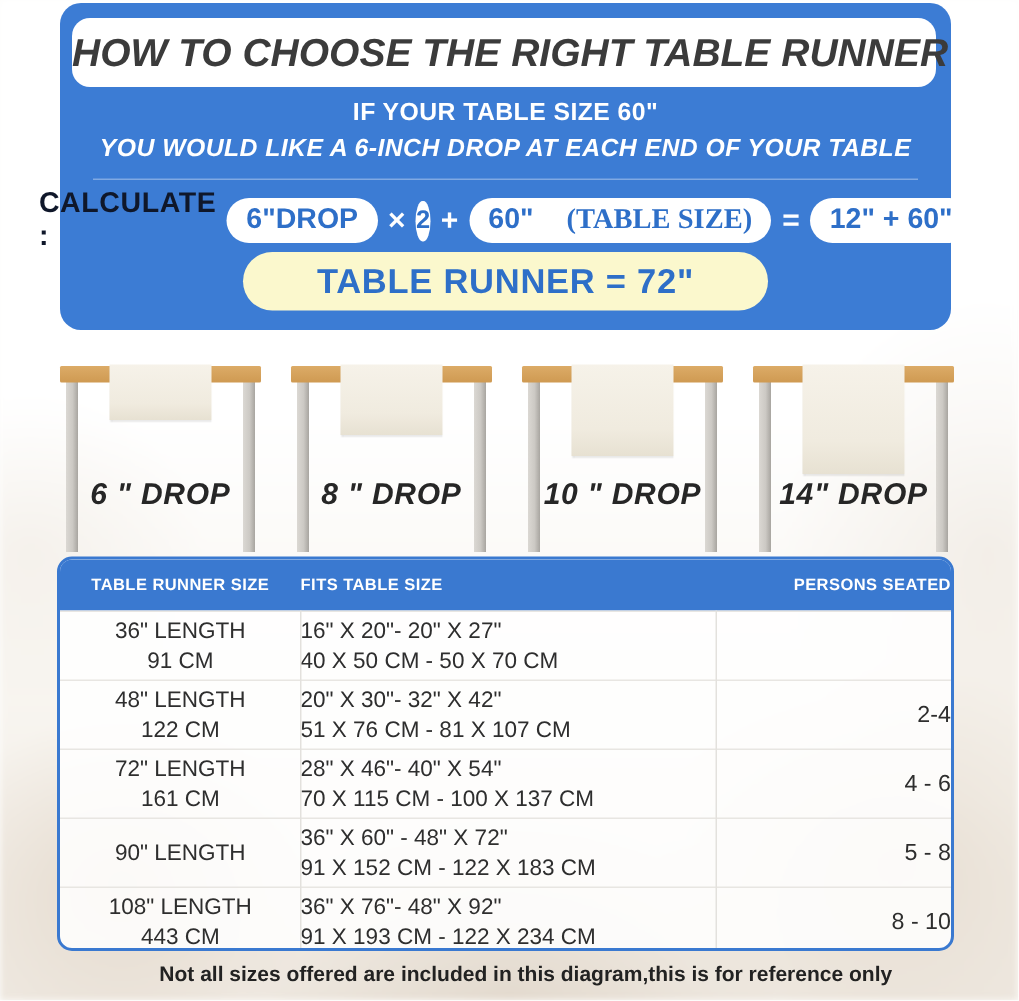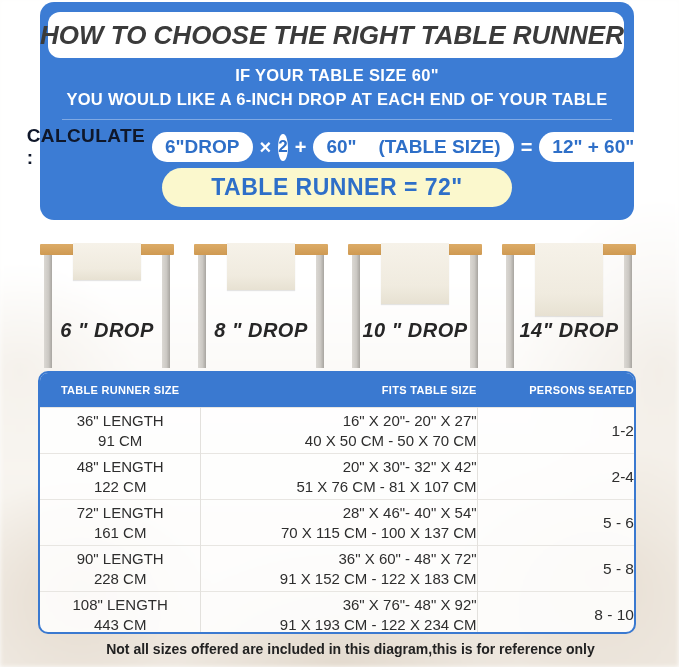--- a/index.html
+++ b/index.html
@@ -12,38 +12,38 @@
       radial-gradient(230px 190px at 88% 86%, rgba(200,180,155,.28), transparent 70%),
       radial-gradient(260px 200px at 50% 100%, rgba(185,165,140,.22), transparent 70%),
       radial-gradient(200px 240px at 97% 55%, rgba(210,195,175,.22), transparent 70%),
       radial-gradient(170px 150px at 3% 55%, rgba(215,200,180,.18), transparent 70%),
       linear-gradient(180deg,#ffffff 0%,#ffffff 42%,#f8f5f0 70%,#efe9e1 100%);
     filter:blur(2px);}
   
   .hero{position:absolute;left:40px;top:2px;width:594px;height:218px;
         background:#3c7cd4;border-radius:14px;}
   .title-box{position:absolute;left:8px;right:10px;top:10px;height:46px;background:#ffffff;
-             border-radius:12px;display:flex;align-items:center;justify-content:flex-end;}
+             border-radius:12px;display:flex;align-items:center;justify-content:flex-start;}
   .title-box h1{margin:0;font-size:26px;font-weight:bold;font-style:italic;color:#3b3b3b;
                 letter-spacing:0;white-space:nowrap;}
   .intro-line{position:absolute;left:0;right:0;text-align:center;color:#ffffff;
               font-weight:bold;font-size:16.5px;letter-spacing:.3px;white-space:nowrap;}
   .intro-1{top:64px;}
-  .intro-2{top:88px;}
+  .intro-2{top:88px;font-style:italic;}
   .intro-divider{position:absolute;left:22px;right:22px;top:117px;height:1px;
                  background:rgba(255,255,255,.35);}
   .formula{position:absolute;top:128px;left:0;right:0;height:34px;display:flex;
            align-items:center;justify-content:center;gap:7px;}
   .flabel{color:#0f172a;font-weight:bold;font-size:19px;letter-spacing:.4px;}
   .pill{background:#ffffff;color:#2e6fc8;font-weight:bold;font-size:19px;
         padding:4px 13px;border-radius:18px;white-space:nowrap;line-height:1.2;}
   .op{color:#ffffff;font-weight:bold;font-size:20px;}
   .circle{background:#ffffff;color:#2e6fc8;width:27px;height:27px;border-radius:50%;
           display:flex;align-items:center;justify-content:center;font-weight:bold;font-size:17px;}
-  .ts-gap{margin-left:22px;}
+  .ts-gap{margin-left:22px;font-family:Liberation Serif, serif;}
   .runner-pill{position:absolute;left:50%;transform:translateX(-50%);top:166px;width:350px;
                height:39px;background:#fbf8cd;border-radius:21px;display:flex;align-items:center;
                justify-content:center;color:#2e6fc8;font-weight:bold;font-size:23px;letter-spacing:.5px;}
   
   .drops{position:absolute;top:225px;left:40px;width:596px;height:143px;display:flex;
          justify-content:space-between;}
   .fig{position:relative;width:134px;height:143px;}
   .tabletop{position:absolute;top:19px;left:0;right:0;height:11px;z-index:1;
             background:linear-gradient(180deg,#dcab67,#cf9a52);border-radius:1px;}
   .leg{position:absolute;top:29px;bottom:0;width:8px;
@@ -58,21 +58,21 @@
   .fig-3 .runner{height:61px;}
   .fig-4 .runner{height:73px;}
   .drop-label{position:absolute;left:0;right:0;bottom:26px;text-align:center;font-weight:bold;
               font-style:italic;font-size:20px;color:#262626;letter-spacing:.5px;white-space:nowrap;}
   
   .chart{position:absolute;left:38px;top:371px;width:598px;height:263px;box-sizing:border-box;
          background:rgba(255,255,255,.85);border:2px solid #3a79d0;border-radius:10px;overflow:hidden;}
   .chead{display:flex;height:34px;background:#3a79d0;color:#ffffff;font-weight:bold;
          font-size:11px;align-items:center;letter-spacing:.3px;}
   .c1{width:27%;text-align:center;}
-  .c2{width:46.5%;text-align:right;}
+  .c2{width:46.5%;text-align:left;}
   .c3{width:26.5%;text-align:right;}
   .cbody{position:relative;height:225px;}
   .vdiv{position:absolute;top:0;bottom:0;width:1px;background:#e3e1dd;}
   .vdiv-1{left:27%;}
   .vdiv-2{left:73.5%;}
   .crow{display:flex;height:45px;align-items:center;border-top:1px solid #e8e6e2;}
   .crow:first-child{border-top:none;}
   .cell{color:#2e2e2e;font-size:15px;line-height:1.27;}
   .persons{font-size:15.5px;}
   
@@ -152,21 +152,20 @@
 
       <div class="crow">
         <div class="cell c1">
           <div>36" LENGTH</div>
           <div>91 CM</div>
         </div>
         <div class="cell c2">
           <div>16" X 20"- 20" X 27"</div>
           <div>40 X 50 CM - 50 X 70 CM</div>
         </div>
-        <div class="cell c3 persons">1-2</div>
       </div>
 
       <div class="crow">
         <div class="cell c1">
           <div>48" LENGTH</div>
           <div>122 CM</div>
         </div>
         <div class="cell c2">
           <div>20" X 30"- 32" X 42"</div>
           <div>51 X 76 CM - 81 X 107 CM</div>
@@ -176,27 +175,26 @@
 
       <div class="crow">
         <div class="cell c1">
           <div>72" LENGTH</div>
           <div>161 CM</div>
         </div>
         <div class="cell c2">
           <div>28" X 46"- 40" X 54"</div>
           <div>70 X 115 CM - 100 X 137 CM</div>
         </div>
-        <div class="cell c3 persons">5 - 6</div>
+        <div class="cell c3 persons">4 - 6</div>
       </div>
 
       <div class="crow">
         <div class="cell c1">
           <div>90" LENGTH</div>
-          <div>228 CM</div>
         </div>
         <div class="cell c2">
           <div>36" X 60" - 48" X 72"</div>
           <div>91 X 152 CM - 122 X 183 CM</div>
         </div>
         <div class="cell c3 persons">5 - 8</div>
       </div>
 
       <div class="crow">
         <div class="cell c1">

